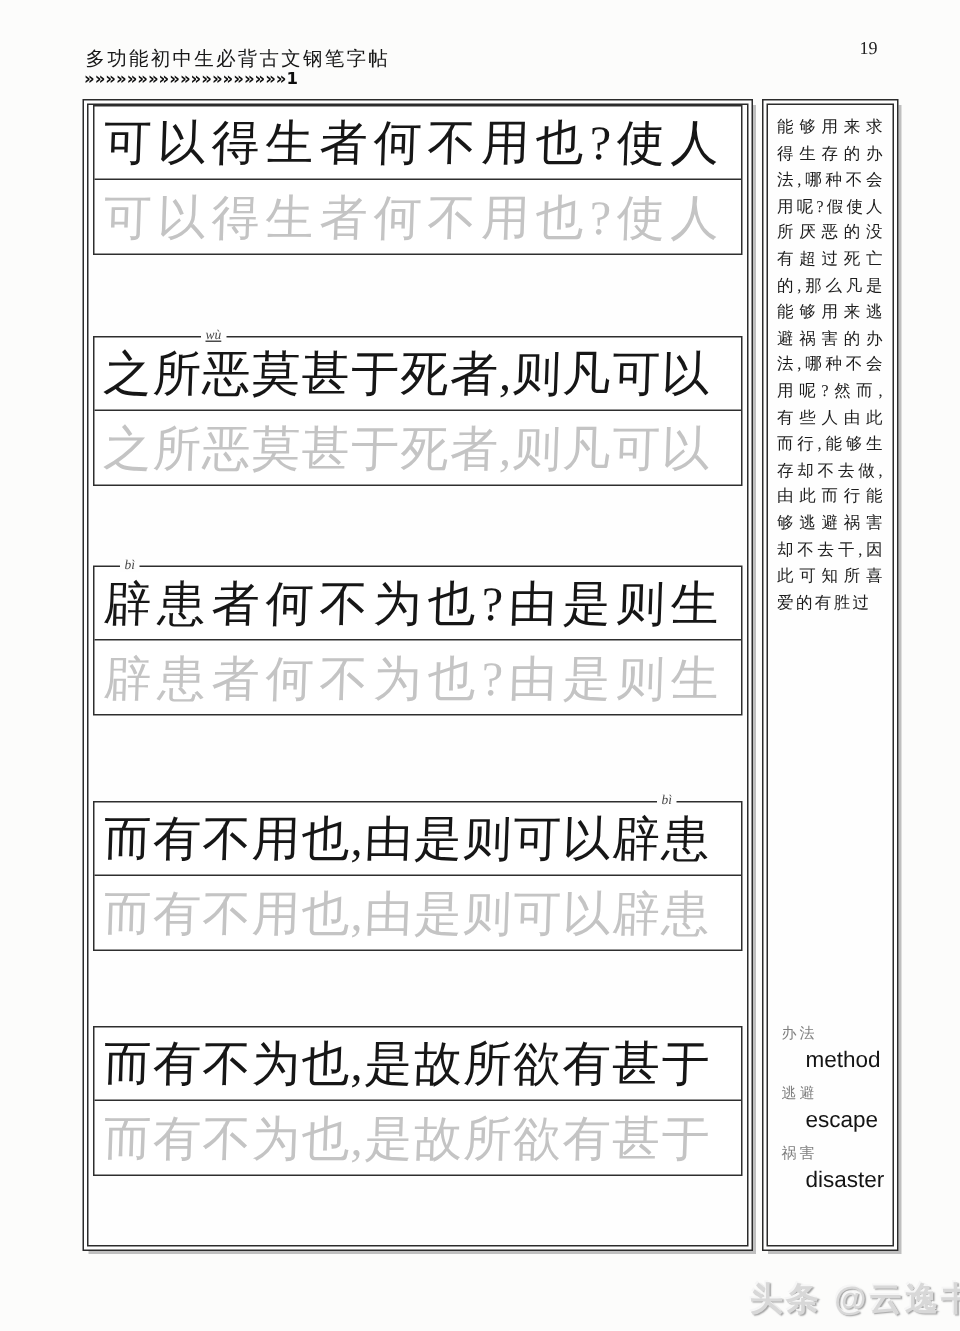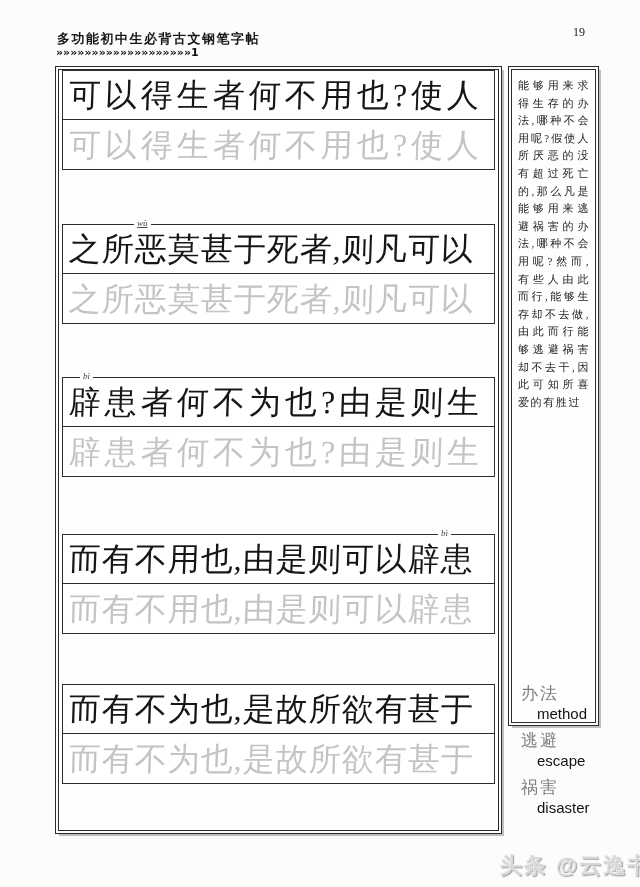--- a/index.html
+++ b/index.html
@@ -2,21 +2,21 @@
 <html><head>
 <meta charset="utf-8">
 <style>
   html,body{margin:0;padding:0;}
   .page{
     position:relative;width:640px;height:887px;background:#fcfcfb;
     overflow:hidden;font-family:"Liberation Serif","DejaVu Serif",serif;
   }
   
   .hdr-title{
-    position:absolute;left:57px;top:30px;font-size:13px;font-weight:bold;
+    position:absolute;left:57px;top:30px;font-size:13px;font-weight:normal;
     letter-spacing:1.5px;color:#171717;white-space:nowrap;
   }
   .hdr-page-num{
     position:absolute;left:573px;top:25px;font-size:12px;color:#222;
   }
   .hdr-arrows{
     position:absolute;left:56px;top:46px;font-size:11px;font-weight:bold;
     letter-spacing:0px;color:#0e0e0e;font-family:"DejaVu Sans",sans-serif;
     white-space:nowrap;
   }
@@ -24,21 +24,21 @@
   .main-frame{
     position:absolute;left:55px;top:66px;width:447px;height:768px;
     border:1.5px solid #2b2b2b;background:#fefefe;box-sizing:border-box;
     box-shadow:3px 3px 0 -1px #bfbfbf;
   }
   .frame-inner{
     position:absolute;left:2px;top:2px;right:2px;bottom:2px;
     border:1px solid #2b2b2b;
   }
   .side-frame{
-    position:absolute;left:508px;top:66px;width:91px;height:660px;
+    position:absolute;left:508px;top:66px;width:91px;height:768px;
     border:1.5px solid #2b2b2b;background:#fefefe;box-sizing:border-box;
     box-shadow:3px 3px 0 -1px #bfbfbf;
   }
   
   .block{
     position:absolute;left:6px;right:6px;height:100px;
     border:1px solid #2e2e2e;background:#fff;box-sizing:border-box;
   }
   .b1{top:3px}.b2{top:157px}.b3{top:310px}.b4{top:467px}.b5{top:617px}
   .row-model,.row-trace{
@@ -66,21 +66,21 @@
     position:absolute;left:2px;top:2px;right:2px;bottom:2px;
     border:1px solid #2b2b2b;box-sizing:border-box;
   }
   .translation{
     position:absolute;left:6px;right:5px;top:7px;margin:0;
     font-size:11px;line-height:17.6px;letter-spacing:1.6px;
     text-align:justify;text-justify:inter-character;color:#1c1c1c;
   }
   .vocab{position:absolute;left:9px;right:2px;top:615px;}
   .vocab-zh{
-    font-size:17px;color:#7f7f7f;letter-spacing:2px;line-height:1;
+    font-size:10px;color:#7f7f7f;letter-spacing:2px;line-height:1;
     margin:0 0 4px 0;
   }
   .vocab-en{
     font-size:15px;color:#141414;font-family:"Liberation Sans","DejaVu Sans",sans-serif;
     line-height:1;margin:0 0 11px 16px;font-weight:500;
   }
   
   .watermark{
     position:absolute;left:500px;top:851px;font-size:22px;font-weight:bold;
     letter-spacing:2px;color:#d8d8d8;white-space:nowrap;

